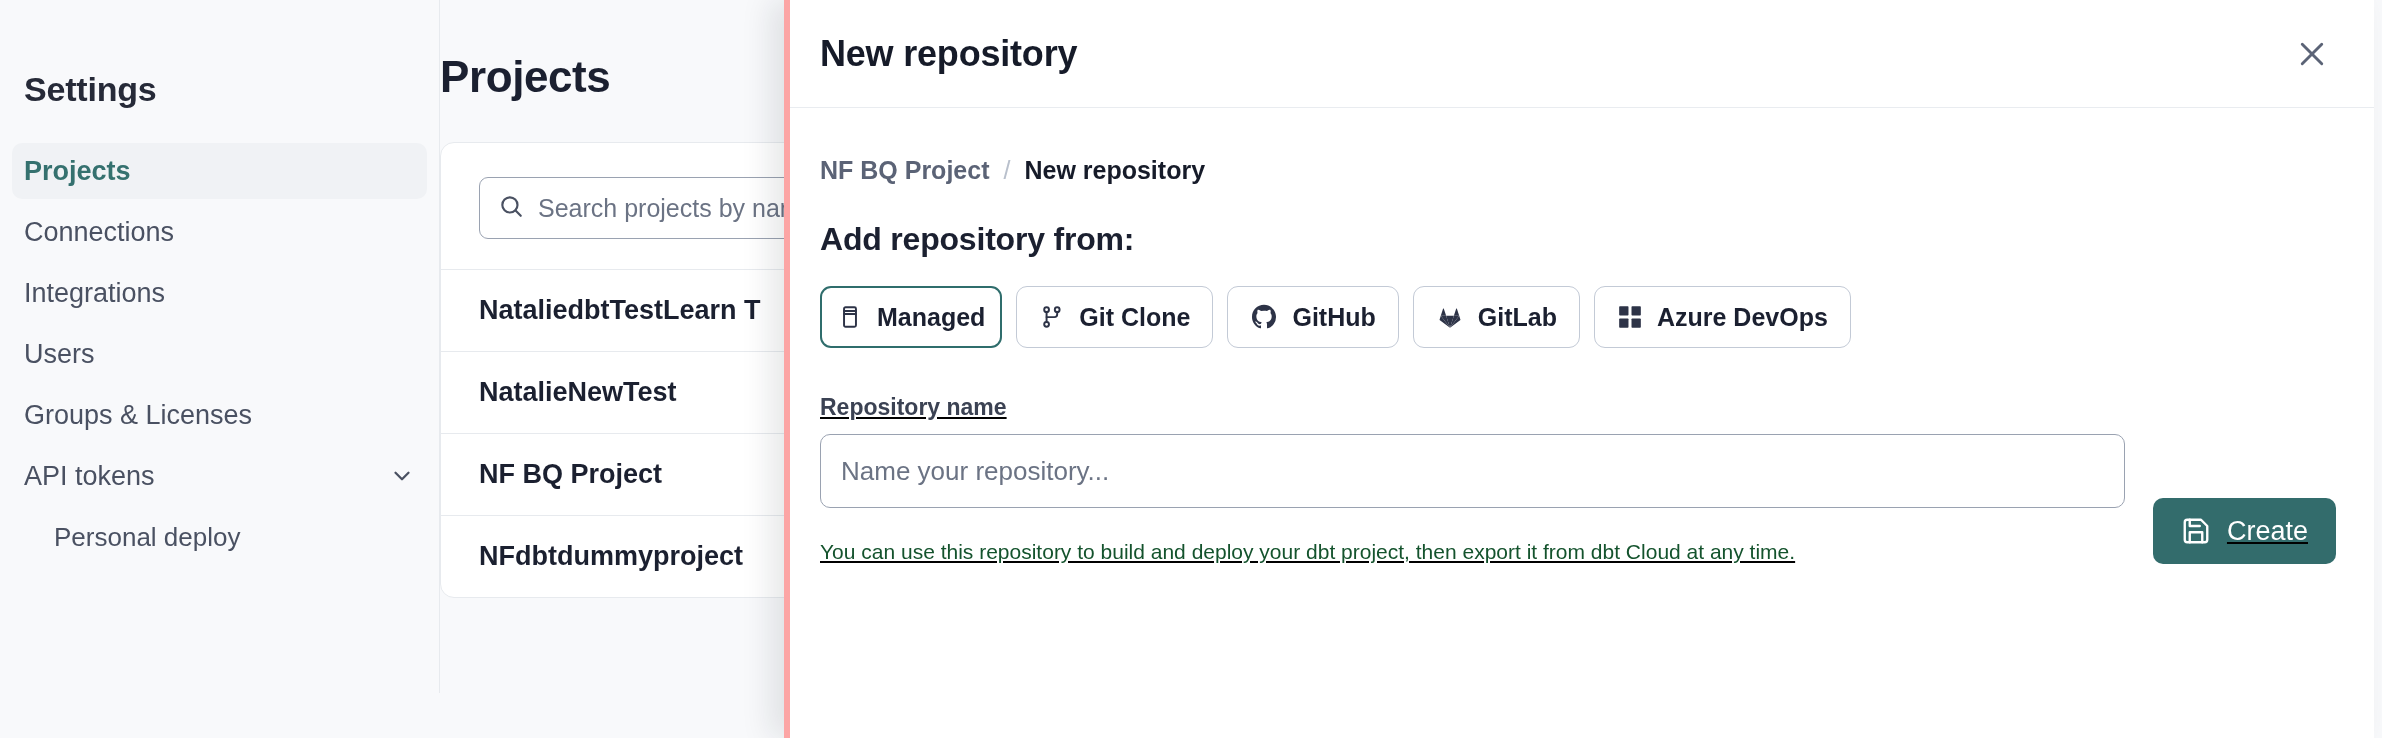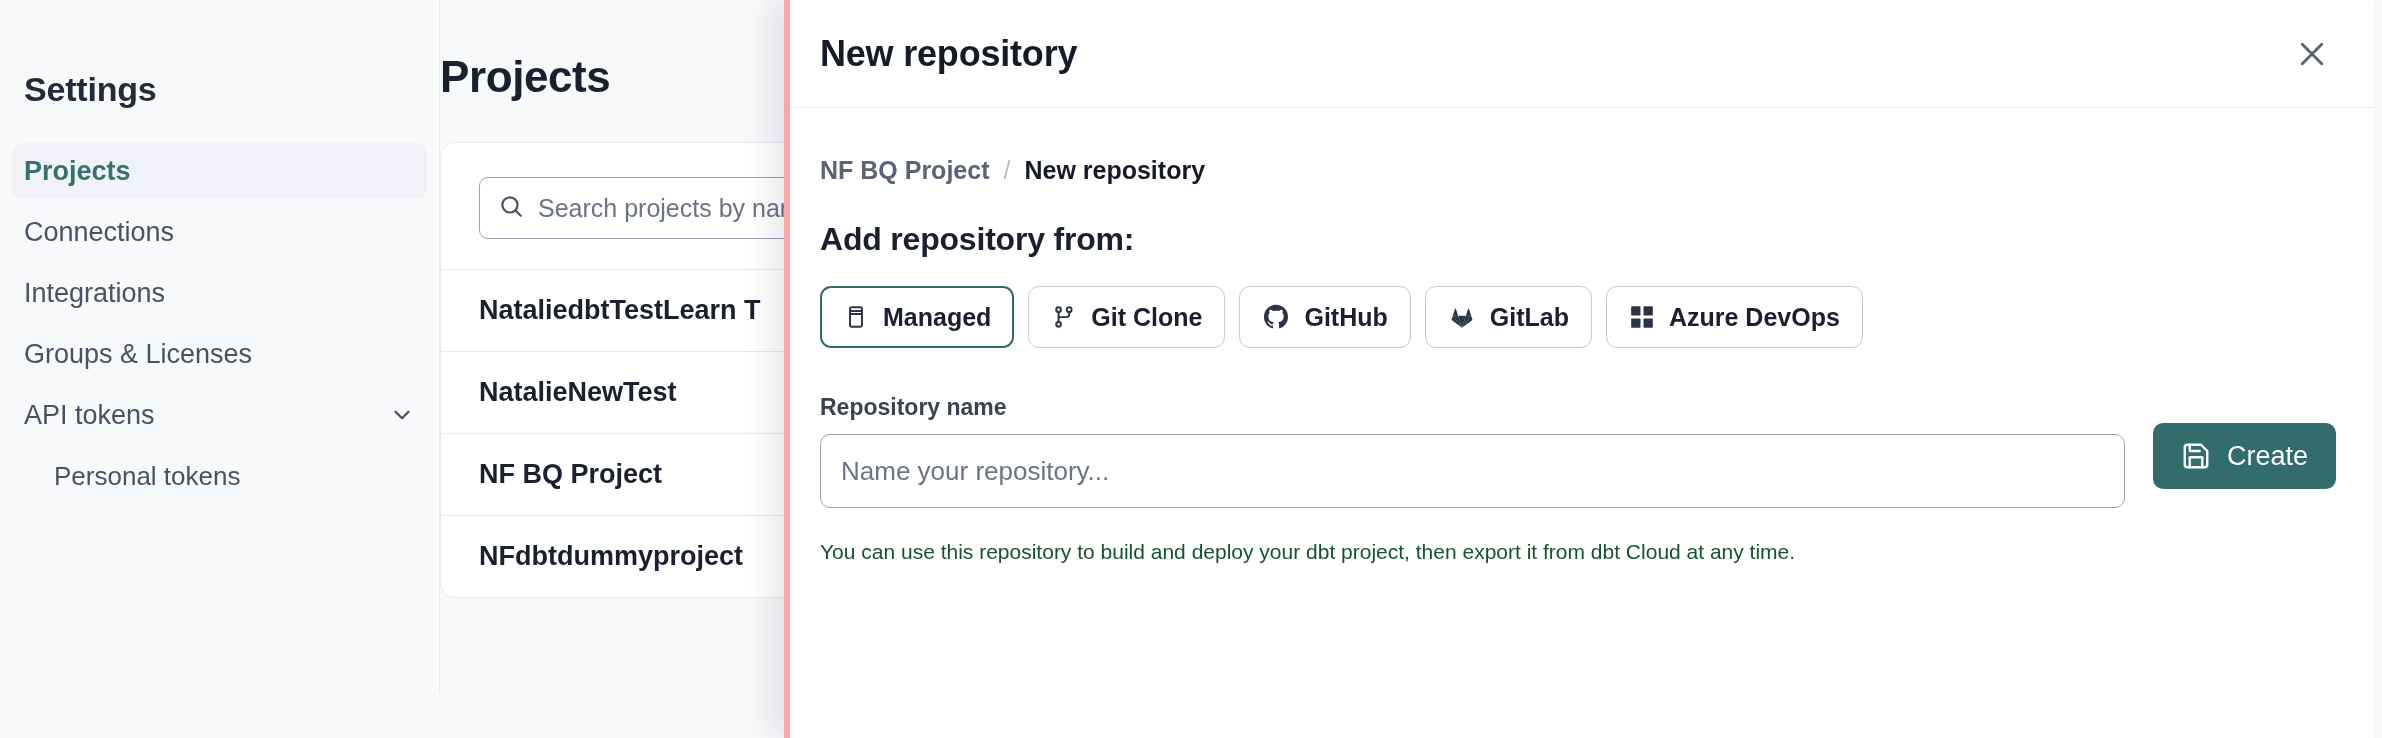--- a/index.html
+++ b/index.html
@@ -195,31 +195,31 @@
     border-radius: 11px;
     background: #fff;
     font-size: 25px;
     font-weight: 700;
     color: #1b2030;
     cursor: pointer;
     white-space: nowrap;
   }
   .chip.selected {
     border: 2px solid #2f6d6c;
-    padding: 0 21px;
+    padding: 0 15px;
   }
   .chip svg { display: block; flex: 0 0 auto; color: #2d3347; }
 
   .field-label {
     font-size: 23px;
     font-weight: 700;
     color: #3b4253;
     margin-bottom: 13px;
   }
-  .field-row { display: flex; align-items: flex-start; gap: 28px; }
+  .field-row { display: flex; align-items: flex-end; gap: 28px; text-decoration: underline; }
   .field-col { flex: 1 1 auto; }
   .text-input {
     width: 100%;
     height: 74px;
     border: 1px solid #9aa2b1;
     border-radius: 10px;
     padding: 0 20px;
     font-size: 26px;
     font-family: "Liberation Sans", sans-serif;
     color: #1b2030;
@@ -262,32 +262,35 @@
       <div class="nav-item active">
         <span>Projects</span>
       </div>
       <div class="nav-item">
         <span>Connections</span>
       </div>
       <div class="nav-item">
         <span>Integrations</span>
       </div>
       <div class="nav-item">
+        <span>Users</span>
+      </div>
+      <div class="nav-item">
         <span>Groups &amp; Licenses</span>
       </div>
       <div class="nav-item">
         <span>API tokens</span>
         <span class="chev">
           <svg viewBox="0 0 24 24" fill="none" stroke="currentColor" stroke-width="2.1" stroke-linecap="round" stroke-linejoin="round">
               <polyline points="6 9 12 15 18 9"></polyline>
             </svg>
         </span>
       </div>
       <div class="nav-item sub">
-        <span>Personal tokens</span>
+        <span>Personal deploy</span>
       </div>
     </nav>
   </aside>
 
   <main class="main">
     <h1 class="page-title">Projects</h1>
 
     <section class="card">
       <div class="card-search">
         <div class="search-box">

